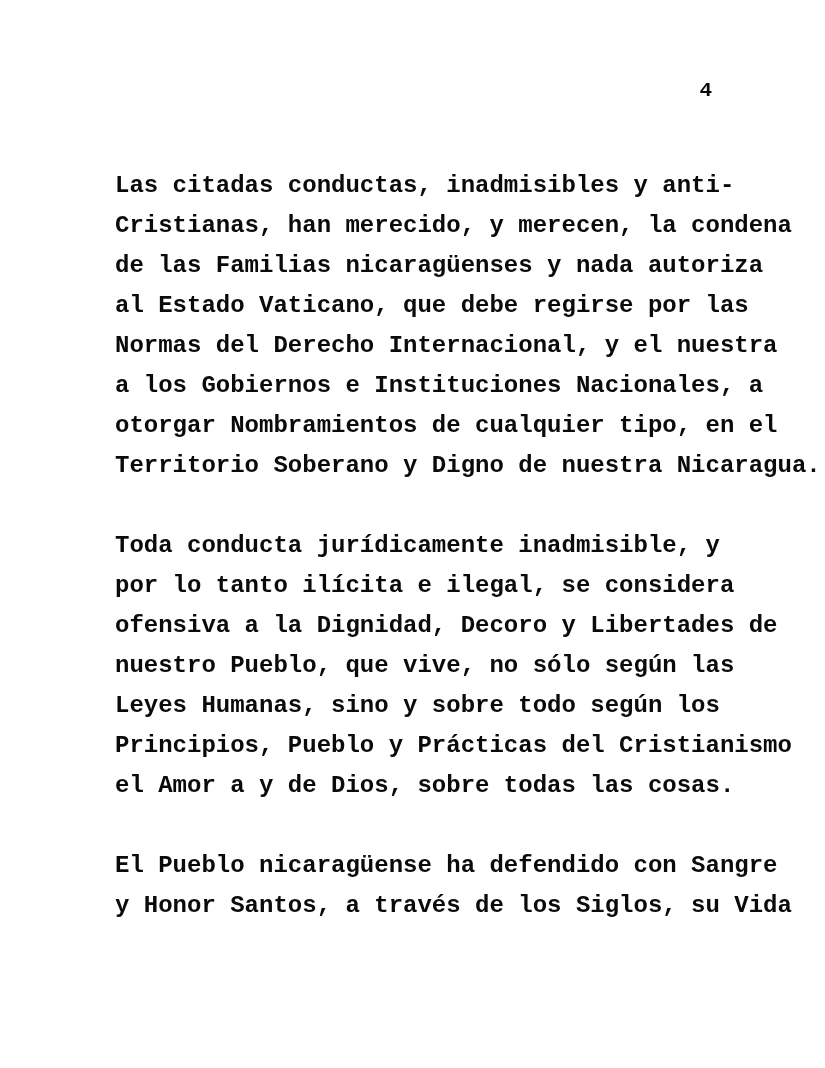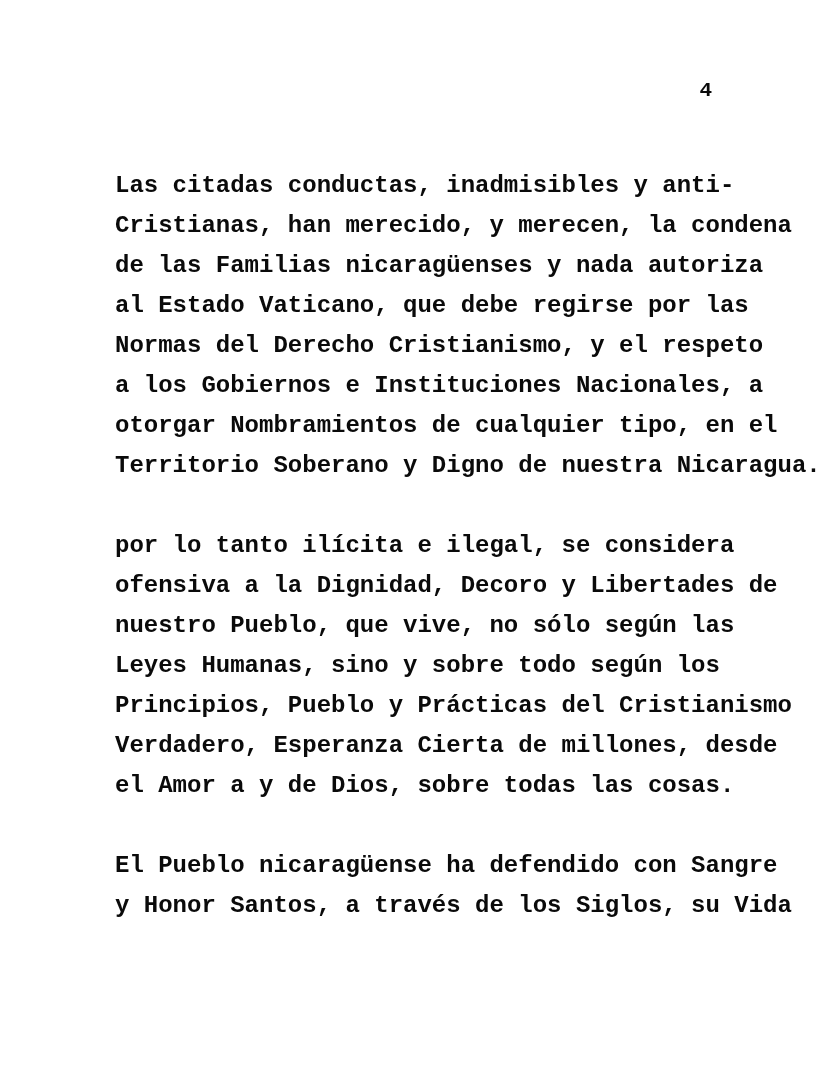--- a/index.html
+++ b/index.html
@@ -56,33 +56,33 @@
 
   <div class="page-number">4</div>
 
   <div class="content">
 
     <div class="paragraph">
       <div class="line">Las citadas conductas, inadmisibles y anti-</div>
       <div class="line">Cristianas, han merecido, y merecen, la condena</div>
       <div class="line">de las Familias nicaragüenses y nada autoriza</div>
       <div class="line">al Estado Vaticano, que debe regirse por las</div>
-      <div class="line">Normas del Derecho Cristianismo, y el respeto</div>
+      <div class="line">Normas del Derecho Internacional, y el nuestra</div>
       <div class="line">a los Gobiernos e Instituciones Nacionales, a</div>
       <div class="line">otorgar Nombramientos de cualquier tipo, en el</div>
       <div class="line endline">Territorio Soberano y Digno de nuestra Nicaragua.</div>
     </div>
 
     <div class="paragraph">
+      <div class="line">Toda conducta jurídicamente inadmisible, y</div>
       <div class="line">por lo tanto ilícita e ilegal, se considera</div>
       <div class="line">ofensiva a la Dignidad, Decoro y Libertades de</div>
       <div class="line">nuestro Pueblo, que vive, no sólo según las</div>
       <div class="line">Leyes Humanas, sino y sobre todo según los</div>
       <div class="line">Principios, Pueblo y Prácticas del Cristianismo</div>
-      <div class="line">Verdadero, Esperanza Cierta de millones, desde</div>
       <div class="line endline">el Amor a y de Dios, sobre todas las cosas.</div>
     </div>
 
     <div class="paragraph">
       <div class="line">El Pueblo nicaragüense ha defendido con Sangre</div>
       <div class="line">y Honor Santos, a través de los Siglos, su Vida</div>
     </div>
 
   </div>
 </div>

